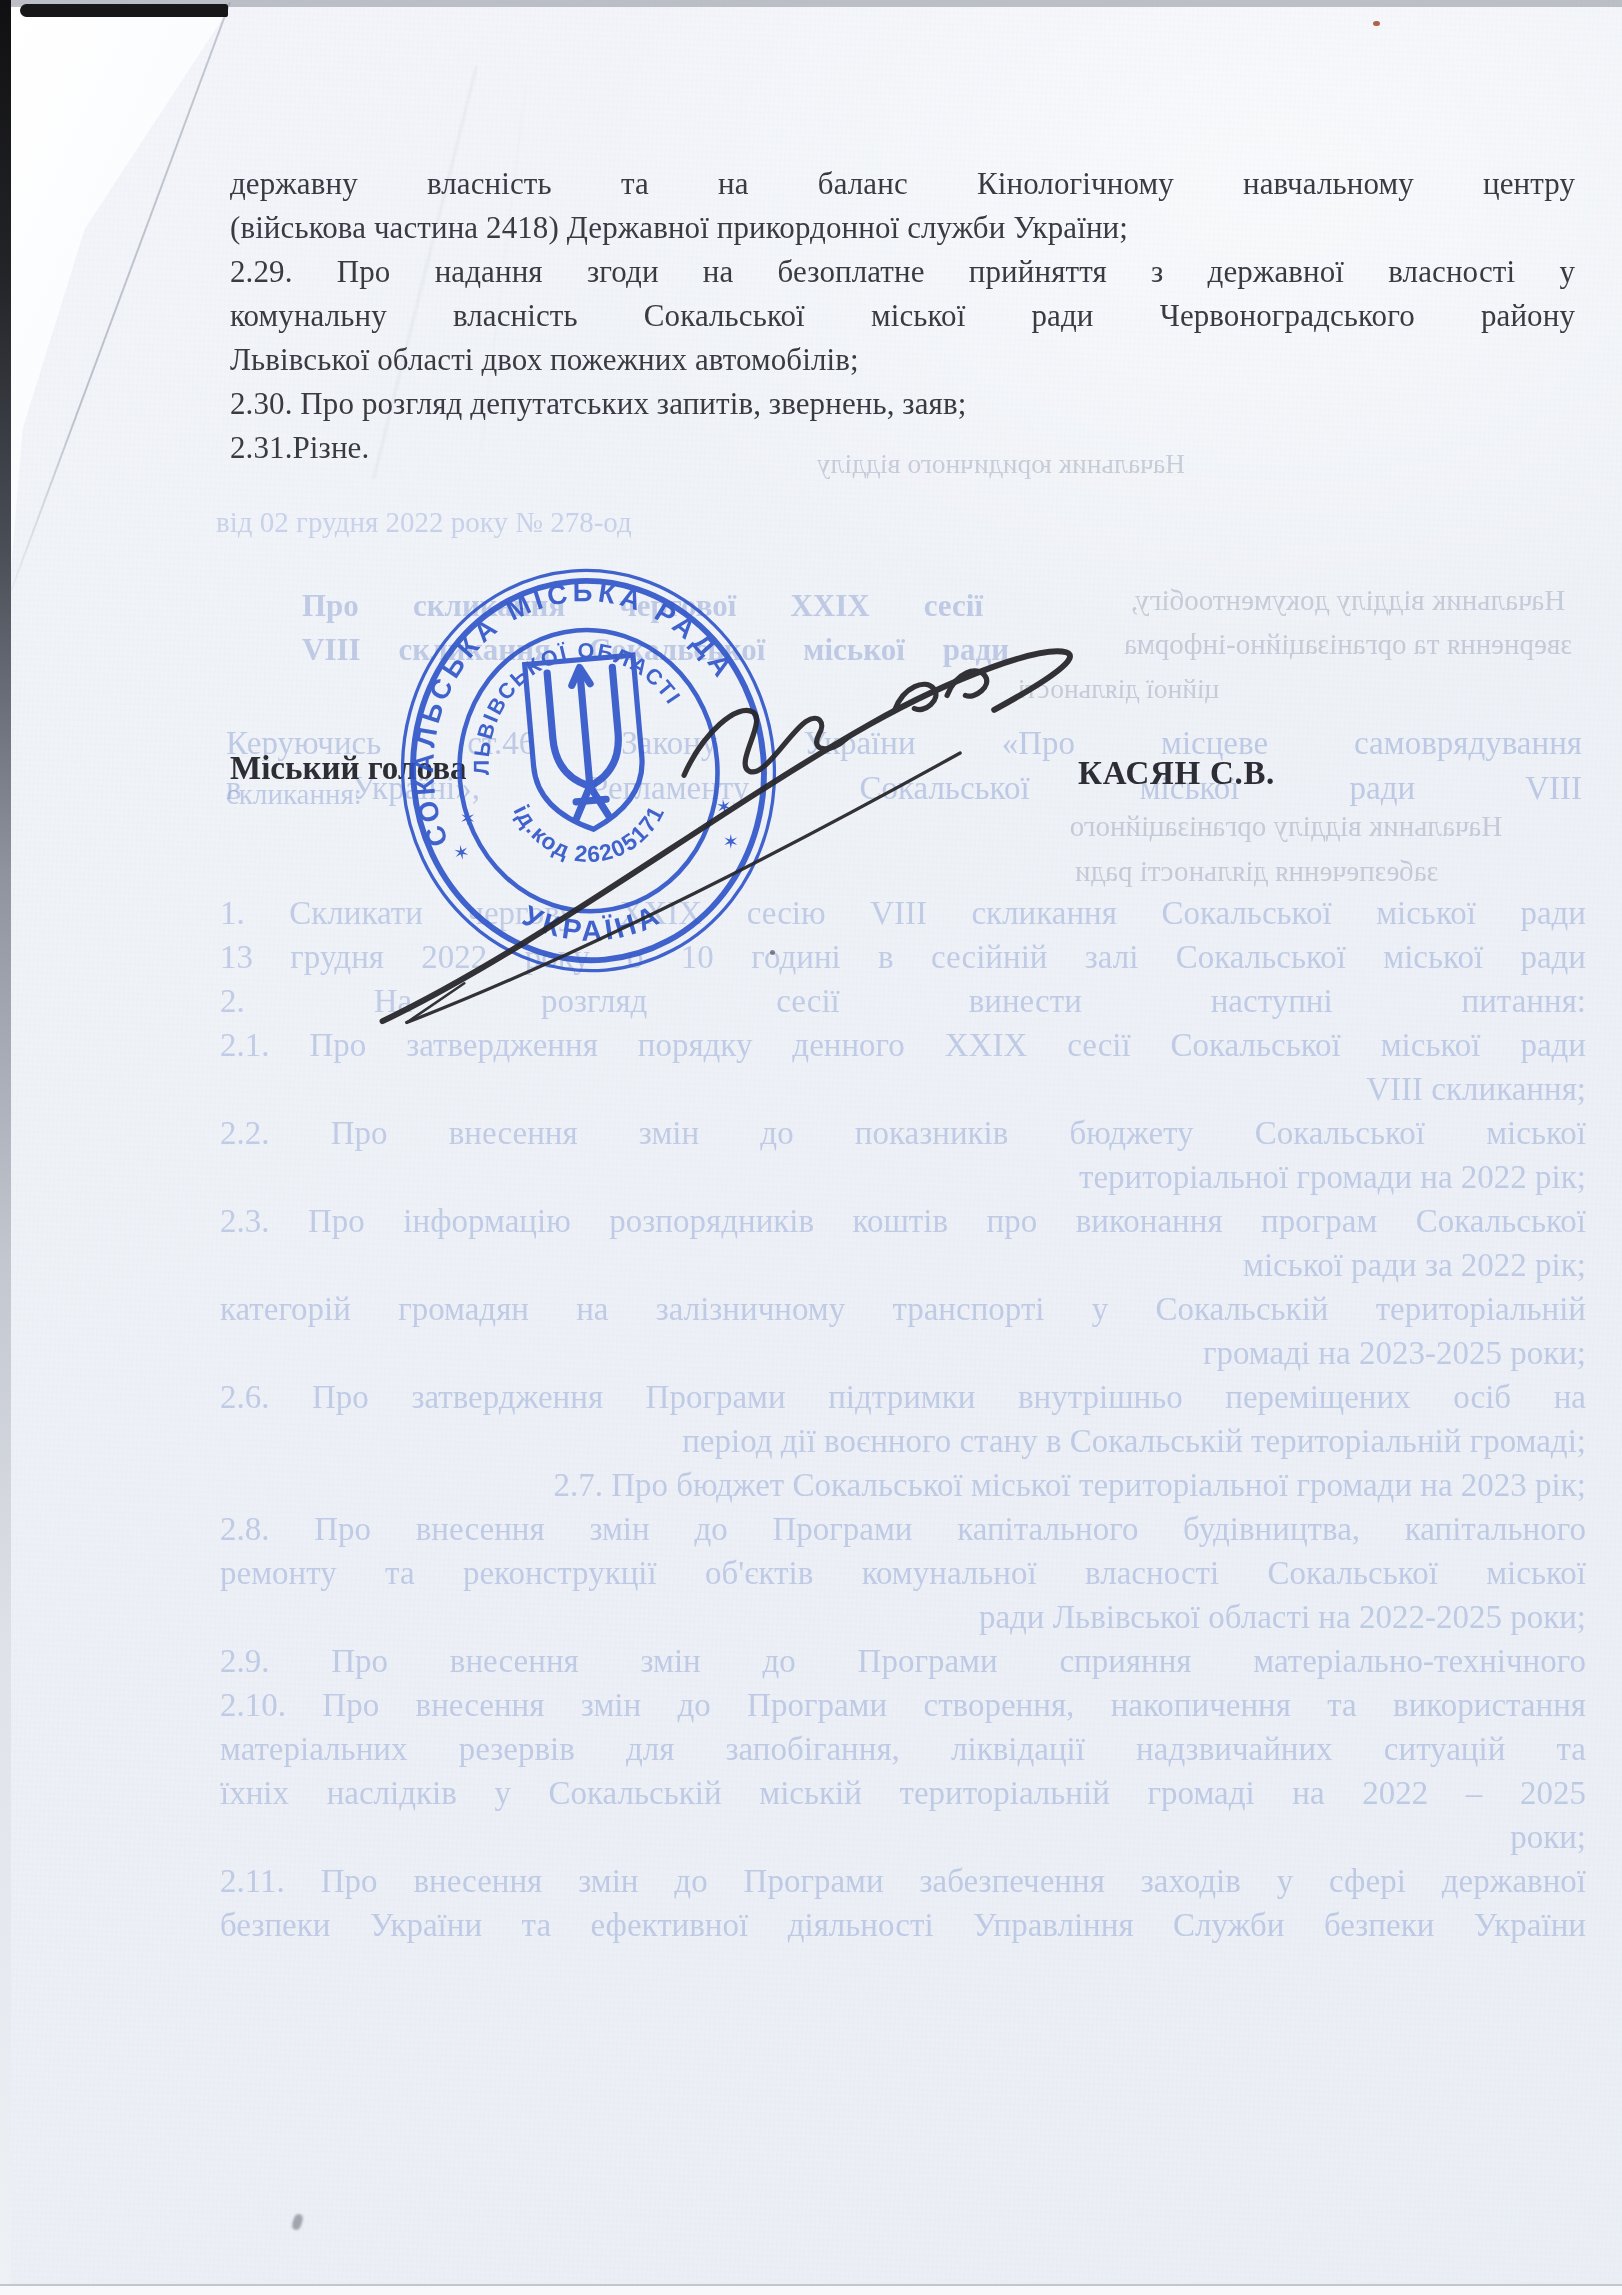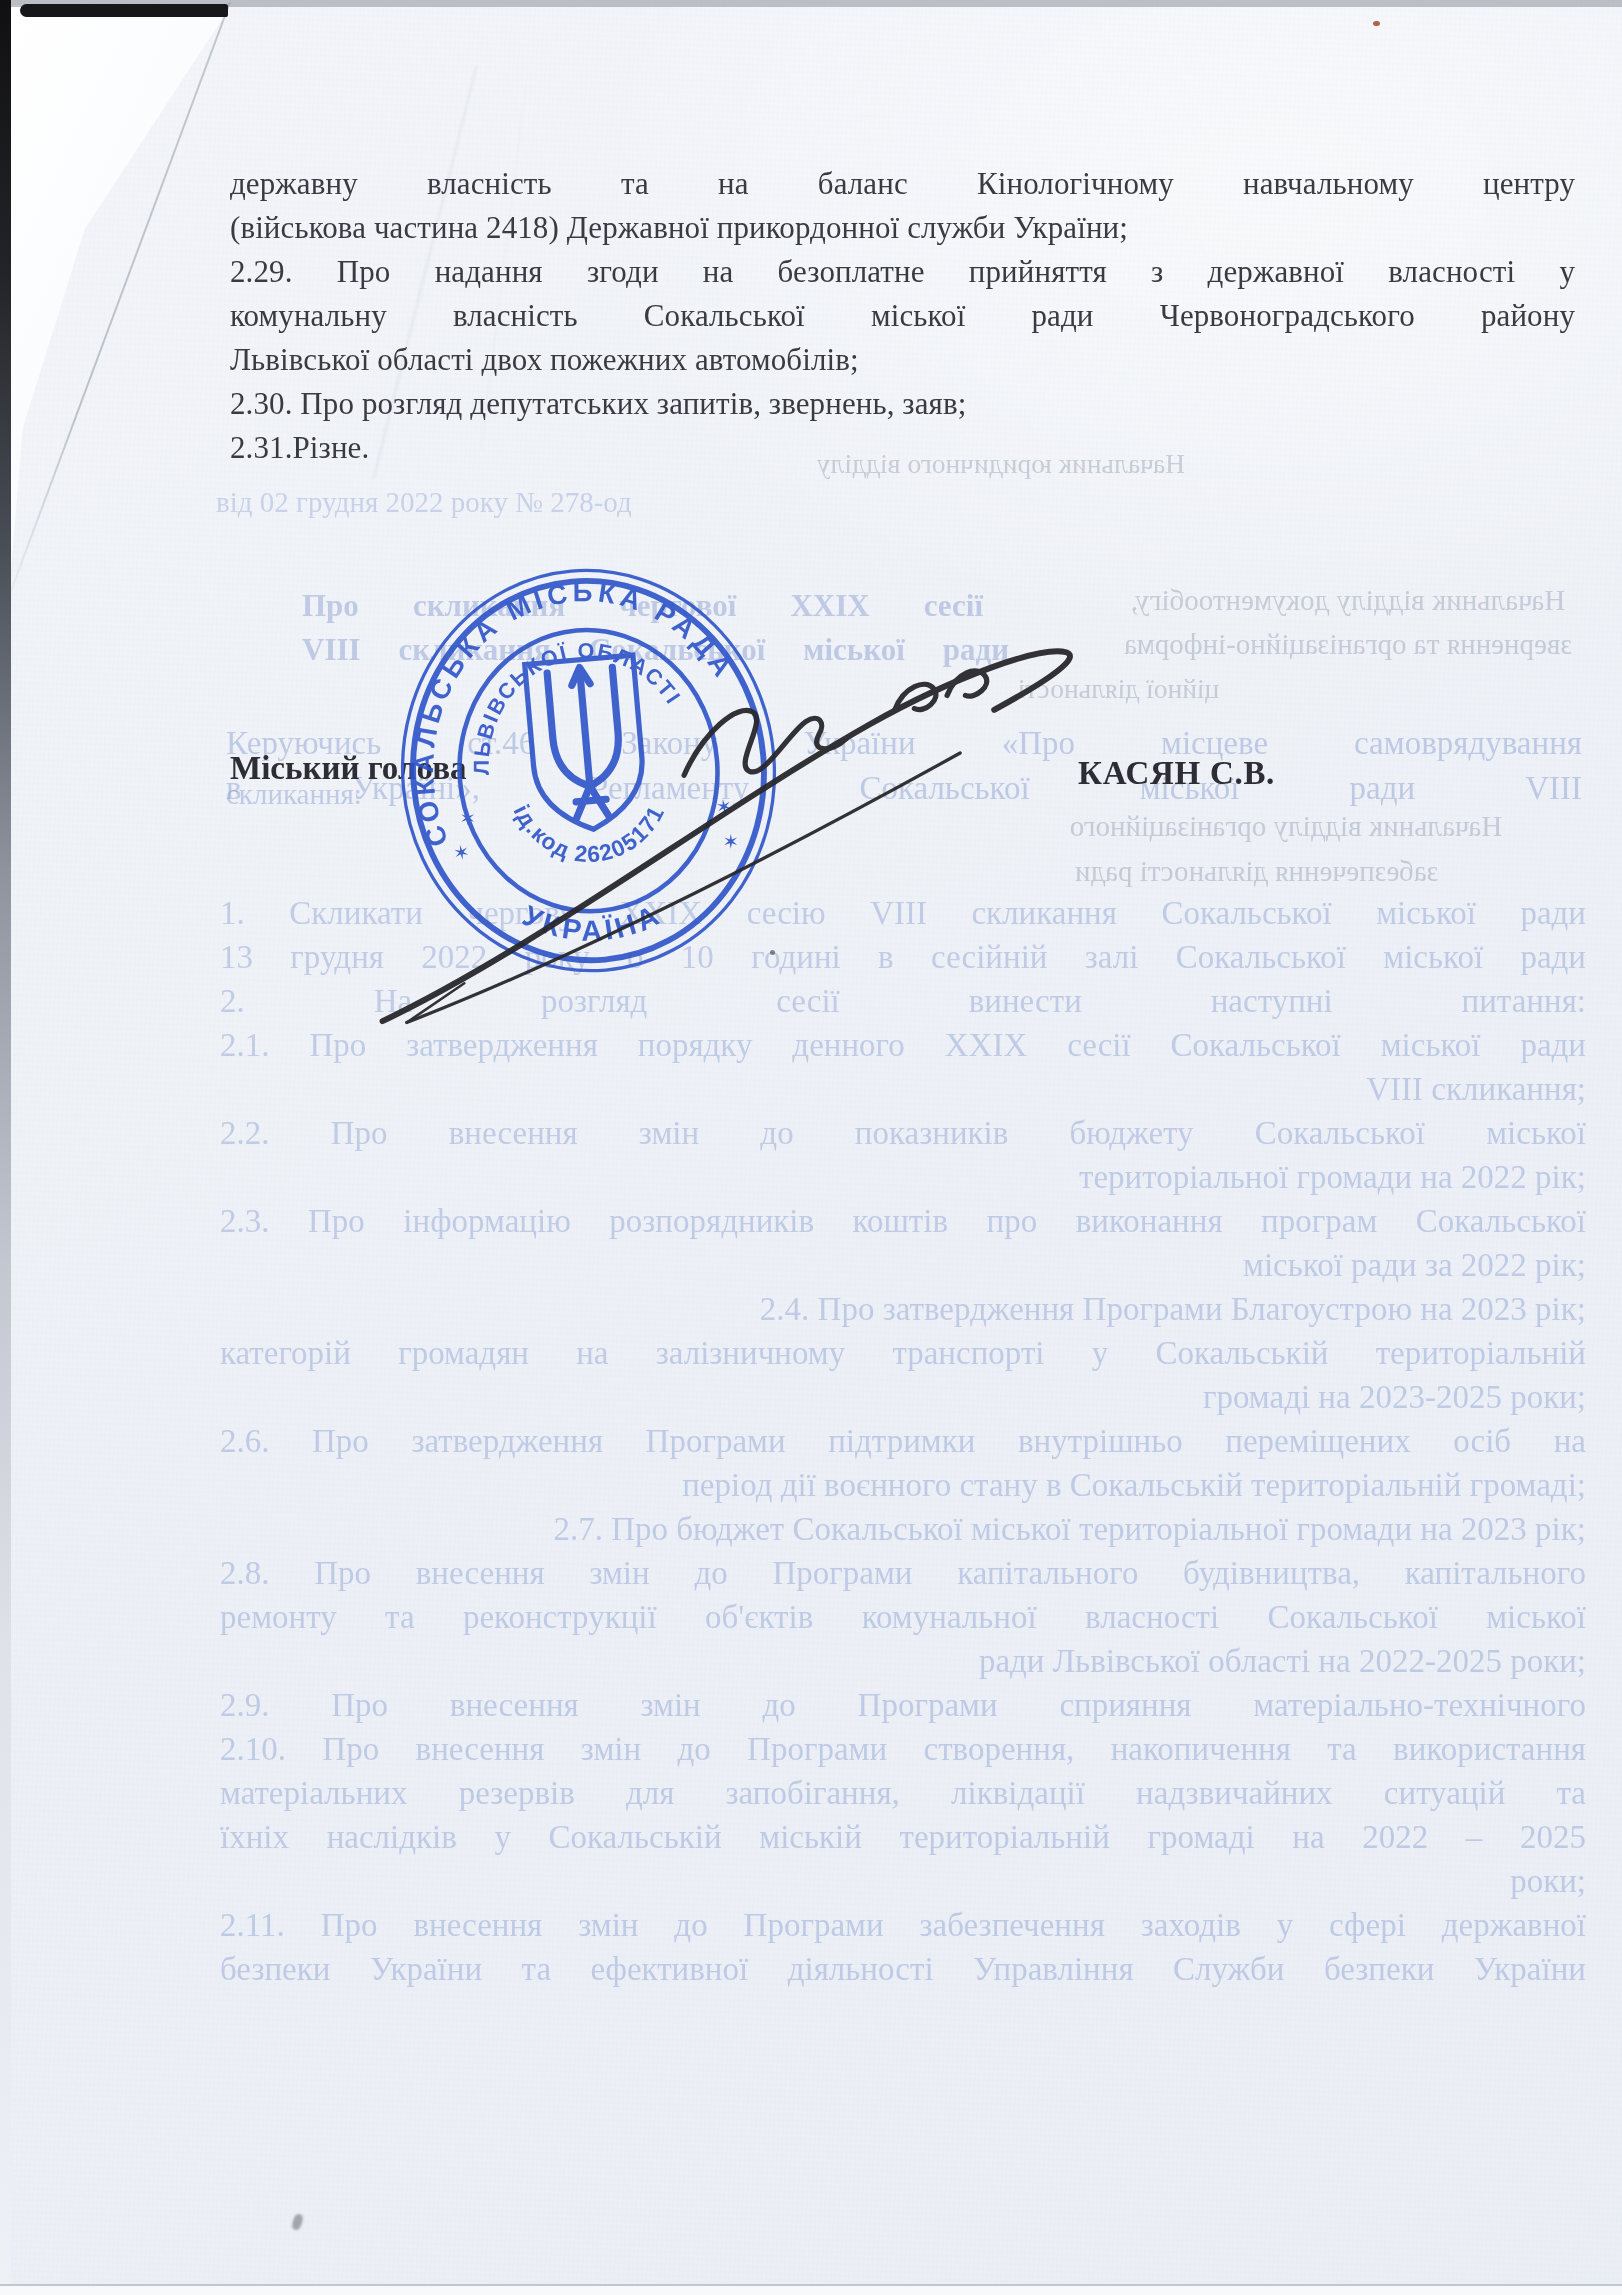--- a/index.html
+++ b/index.html
@@ -60,21 +60,21 @@
   
   .stamp-svg{position:absolute;left:366px;top:537px;opacity:.90;}
   .sig-svg{position:absolute;left:340px;top:609px;opacity:.95;}
 </style>
 </head>
 <body>
 
 <div class="page">
   <div class="texture"></div>
 
-  <div class="bleed bh" style="left:216px;top:486px;font-size:29px;color:rgba(124,147,204,.34)">від 02 грудня 2022 року № 278-од</div>
+  <div class="bleed bh" style="left:216px;top:506px;font-size:29px;color:rgba(124,147,204,.34)">від 02 грудня 2022 року № 278-од</div>
   <div class="bleed bh stretch" style="left:302px;top:588px;width:681px;font-weight:bold;color:rgba(120,143,202,.40)">Про скликання чергової XXIX сесії</div>
   <div class="bleed bh stretch" style="left:302px;top:632px;width:707px;font-weight:bold;color:rgba(120,143,202,.40)">VIII скликання Сокальської міської ради</div>
   <div class="bleed bh stretch" style="left:226px;top:725px;width:1356px;font-size:33px">Керуючись ст.46 Закону України «Про місцеве самоврядування</div>
   <div class="bleed bh stretch" style="left:226px;top:770px;width:1356px;font-size:33px">в Україні», Регламенту Сокальської міської ради VIII</div>
   <div class="bleed bh" style="left:226px;top:778px;font-size:29px">скликання:</div>
 
   <div class="mirror" style="left:910px;top:448px;width:275px">Начальник юридичного відділу</div>
   <div class="mirror" style="left:1073px;top:584px;width:550px;font-size:29px">Начальник відділу документообігу,</div>
   <div class="mirror" style="left:1073px;top:628px;width:550px;font-size:29px">звернення та організаційно-інформа</div>
   <div class="mirror" style="left:978px;top:673px;width:281px">ційної діяльності</div>
@@ -85,21 +85,20 @@
 
   <div class="bleed-line stretch">1. Скликати чергову XXIX сесію VIII скликання Сокальської міської ради</div>
       <div class="bleed-line stretch">13 грудня 2022 року о 10 годині в сесійній залі Сокальської міської ради</div>
       <div class="bleed-line stretch">2. На розгляд сесії винести наступні питання:</div>
       <div class="bleed-line stretch">2.1. Про затвердження порядку денного XXIX сесії Сокальської міської ради</div>
       <div class="bleed-line">VIII скликання;</div>
       <div class="bleed-line stretch">2.2. Про внесення змін до показників бюджету Сокальської міської</div>
       <div class="bleed-line">територіальної громади на 2022 рік;</div>
       <div class="bleed-line stretch">2.3. Про інформацію розпорядників коштів про виконання програм Сокальської</div>
       <div class="bleed-line">міської ради за 2022 рік;</div>
-      <div class="bleed-line">2.4. Про затвердження Програми Благоустрою на 2023 рік;</div>
       <div class="bleed-line stretch">категорій громадян на залізничному транспорті у Сокальській територіальній</div>
       <div class="bleed-line">громаді на 2023-2025 роки;</div>
       <div class="bleed-line stretch">2.6. Про затвердження Програми підтримки внутрішньо переміщених осіб на</div>
       <div class="bleed-line">період дії воєнного стану в Сокальській територіальній громаді;</div>
       <div class="bleed-line">2.7. Про бюджет Сокальської міської  територіальної громади на 2023 рік;</div>
       <div class="bleed-line stretch">2.8. Про внесення змін до Програми капітального будівництва, капітального</div>
       <div class="bleed-line stretch">ремонту та реконструкції об'єктів комунальної власності Сокальської міської</div>
       <div class="bleed-line">ради Львівської області на 2022-2025 роки;</div>
       <div class="bleed-line stretch">2.9. Про внесення змін до Програми сприяння матеріально-технічного</div>
       <div class="bleed-line stretch">2.10. Про внесення змін до Програми створення, накопичення та використання</div>

